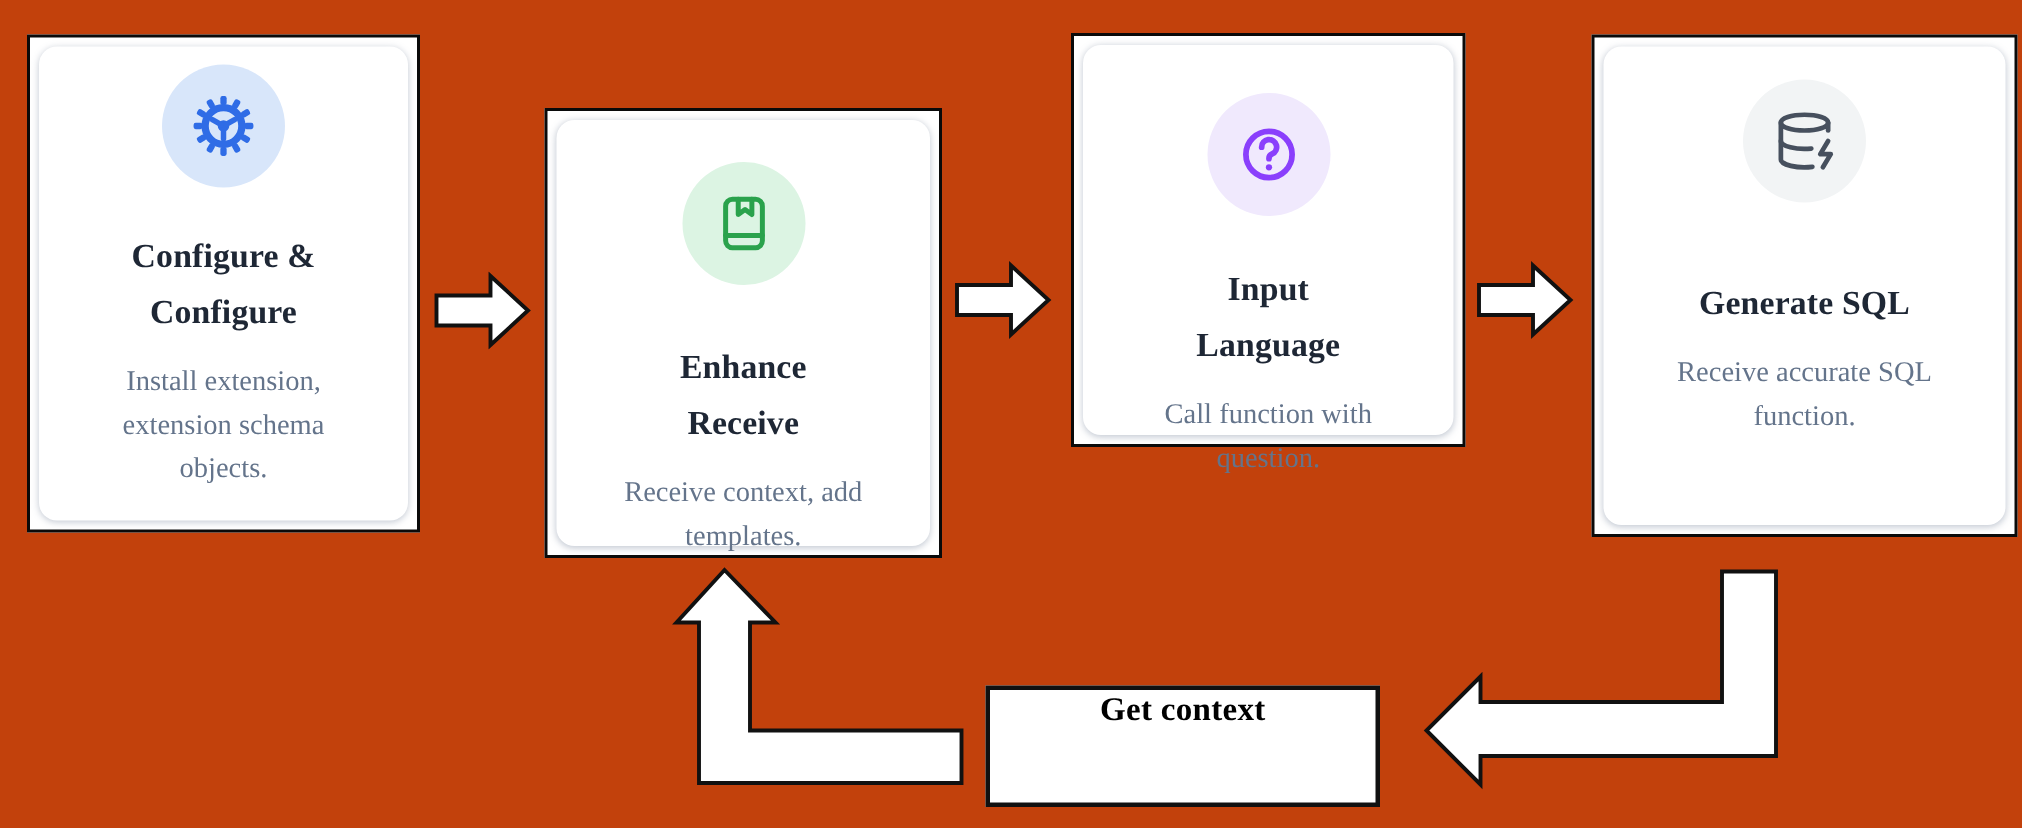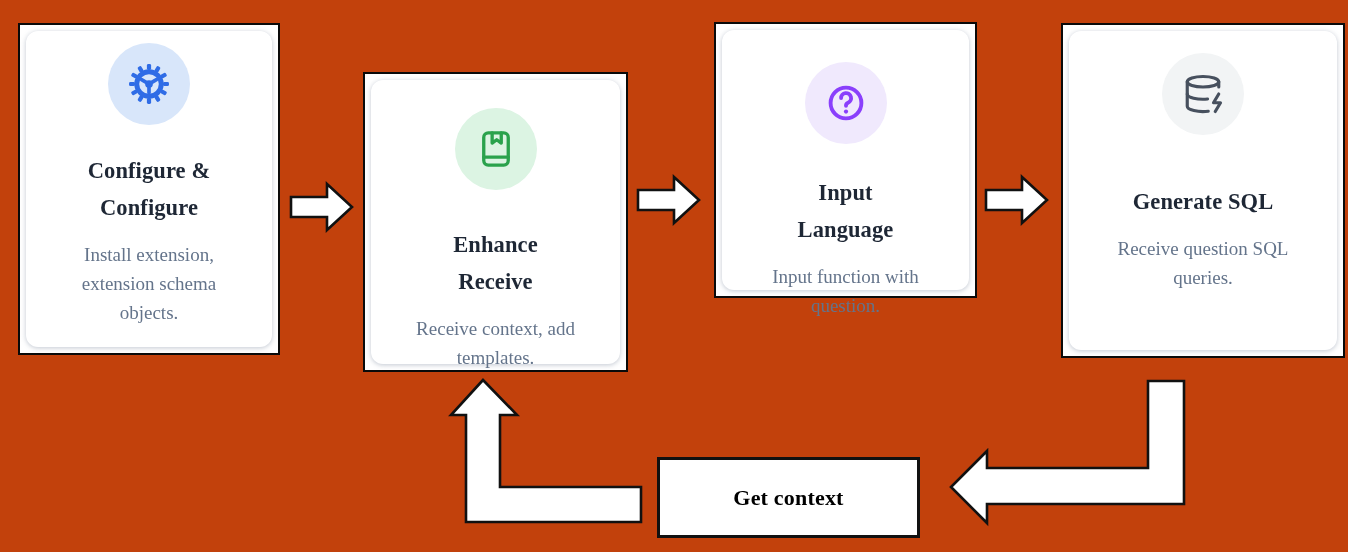--- a/index.html
+++ b/index.html
@@ -45,21 +45,21 @@
   
   .flow-arrow{position:absolute;width:66px;height:52px;}
   .flow-arrow-1{left:289px;top:181px;}
   .flow-arrow-2{left:636px;top:174px;}
   .flow-arrow-3{left:984px;top:174px;}
   
   .loop-svg{position:absolute;left:0;top:0;width:1348px;height:552px;pointer-events:none;}
   .loop-box{
     position:absolute;left:657px;top:457px;width:263px;height:81px;box-sizing:border-box;
     border:3px solid #111111;background:#ffffff;
-    display:flex;align-items:center;justify-content:center;
+    display:flex;justify-content:center;
   }
   .loop-box span{font-size:22px;font-weight:700;color:#000000;letter-spacing:0.2px;}
   .outline{fill:#ffffff;stroke:#111111;stroke-width:2.6;stroke-linejoin:miter;}
 </style>
 </head>
 <body>
 
 <div class="canvas">
 
   <div class="card card1">
@@ -120,40 +120,40 @@
         <svg viewBox="0 0 24 24" fill="none" stroke="currentColor" stroke-width="2.2" stroke-linecap="round" stroke-linejoin="round">
           <circle cx="12" cy="12" r="8.8"></circle>
           <path d="M9.2 9.2 a2.85 2.85 0 1 1 4 2.6 c-.8 .35 -1.2 .8 -1.2 1.6 v.2"></path>
           <circle cx="12" cy="16.9" r="1.2" fill="currentColor" stroke="none"></circle>
         </svg>
       </div>
       <div class="card-title">
         <div>Input</div>
         <div>Language</div>
       </div>
-      <div class="card-desc">Input function with question.</div>
+      <div class="card-desc">Call function with question.</div>
     </div>
   </div>
 
   <div class="card card4">
     <div class="card-inner">
       <div class="icon-circle" style="background: rgb(242, 244, 245); color: rgb(71, 80, 94);">
         <svg viewBox="0 0 24 24" fill="none" stroke="currentColor" stroke-width="1.8" stroke-linecap="round" stroke-linejoin="round">
           <ellipse cx="12" cy="5" rx="9" ry="3"></ellipse>
           <path d="M3 5 V19 A9 3 0 0 0 15 21.84"></path>
           <path d="M21 5 V8"></path>
           <path d="M21 12 L18 17 H22 L19 22"></path>
           <path d="M3 12 A9 3 0 0 0 14.59 14.87"></path>
         </svg>
       </div>
       <div class="card-title">
         <div>Generate SQL</div>
         <div></div>
       </div>
-      <div class="card-desc">Receive question SQL queries.</div>
+      <div class="card-desc">Receive accurate SQL function.</div>
     </div>
   </div>
 
   <svg class="flow-arrow flow-arrow-1" viewBox="0 0 66 52">
     <polygon class="outline" points="2,16 38,16 38,3 63,26 38,49 38,36 2,36"></polygon>
   </svg>
   <svg class="flow-arrow flow-arrow-2" viewBox="0 0 66 52">
     <polygon class="outline" points="2,16 38,16 38,3 63,26 38,49 38,36 2,36"></polygon>
   </svg>
   <svg class="flow-arrow flow-arrow-3" viewBox="0 0 66 52">

